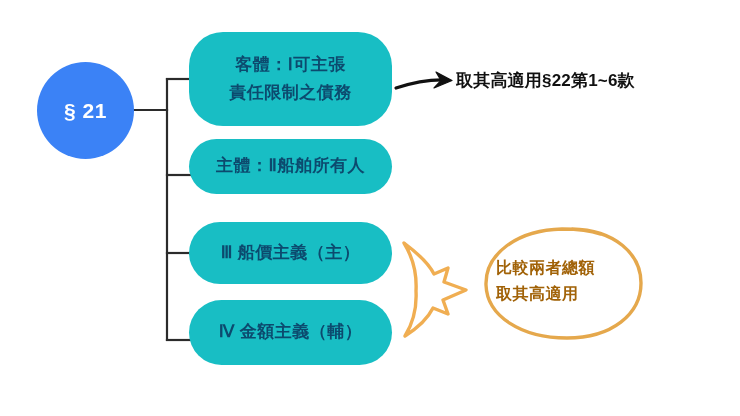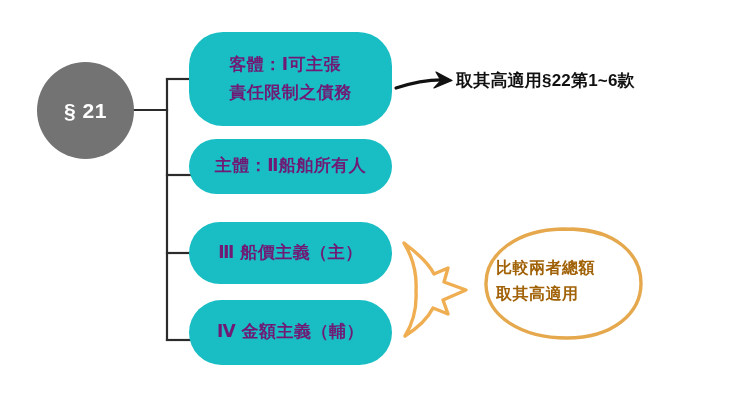--- a/index.html
+++ b/index.html
@@ -23,21 +23,21 @@
   }
 
   
   .root-node {
     position: absolute;
     left: 37px;
     top: 62px;
     width: 97px;
     height: 97px;
     border-radius: 50%;
-    background: #737373;
+    background: #3b82f6;
     display: flex;
     align-items: center;
     justify-content: center;
   }
   .root-node .root-label {
     color: #ffffff;
     font-size: 21px;
     font-weight: bold;
     letter-spacing: 0.5px;
     white-space: nowrap;
@@ -48,27 +48,28 @@
     position: absolute;
     background: #18BEC4;
     border-radius: 34px;
     display: flex;
     align-items: center;
     justify-content: center;
     box-sizing: border-box;
     padding: 4px 10px;
   }
   .pill .pill-label {
-    color: #701a75;
+    color: #0c4a6e;
     font-size: 17px;
     font-weight: bold;
     line-height: 1.65;
-    text-align: left;
+    text-align: center;
     white-space: pre-line;
     letter-spacing: 0.5px;
+    font-family: Liberation Serif, serif;
   }
 
   #pill-1 { left: 189px; top: 32px;  width: 203px; height: 94px; }
   #pill-2 { left: 189px; top: 139px; width: 203px; height: 55px; }
   #pill-3 { left: 189px; top: 222px; width: 203px; height: 62px; }
   #pill-4 { left: 189px; top: 300px; width: 203px; height: 65px; }
 
   
   #connectors, #annotations {
     position: absolute;

